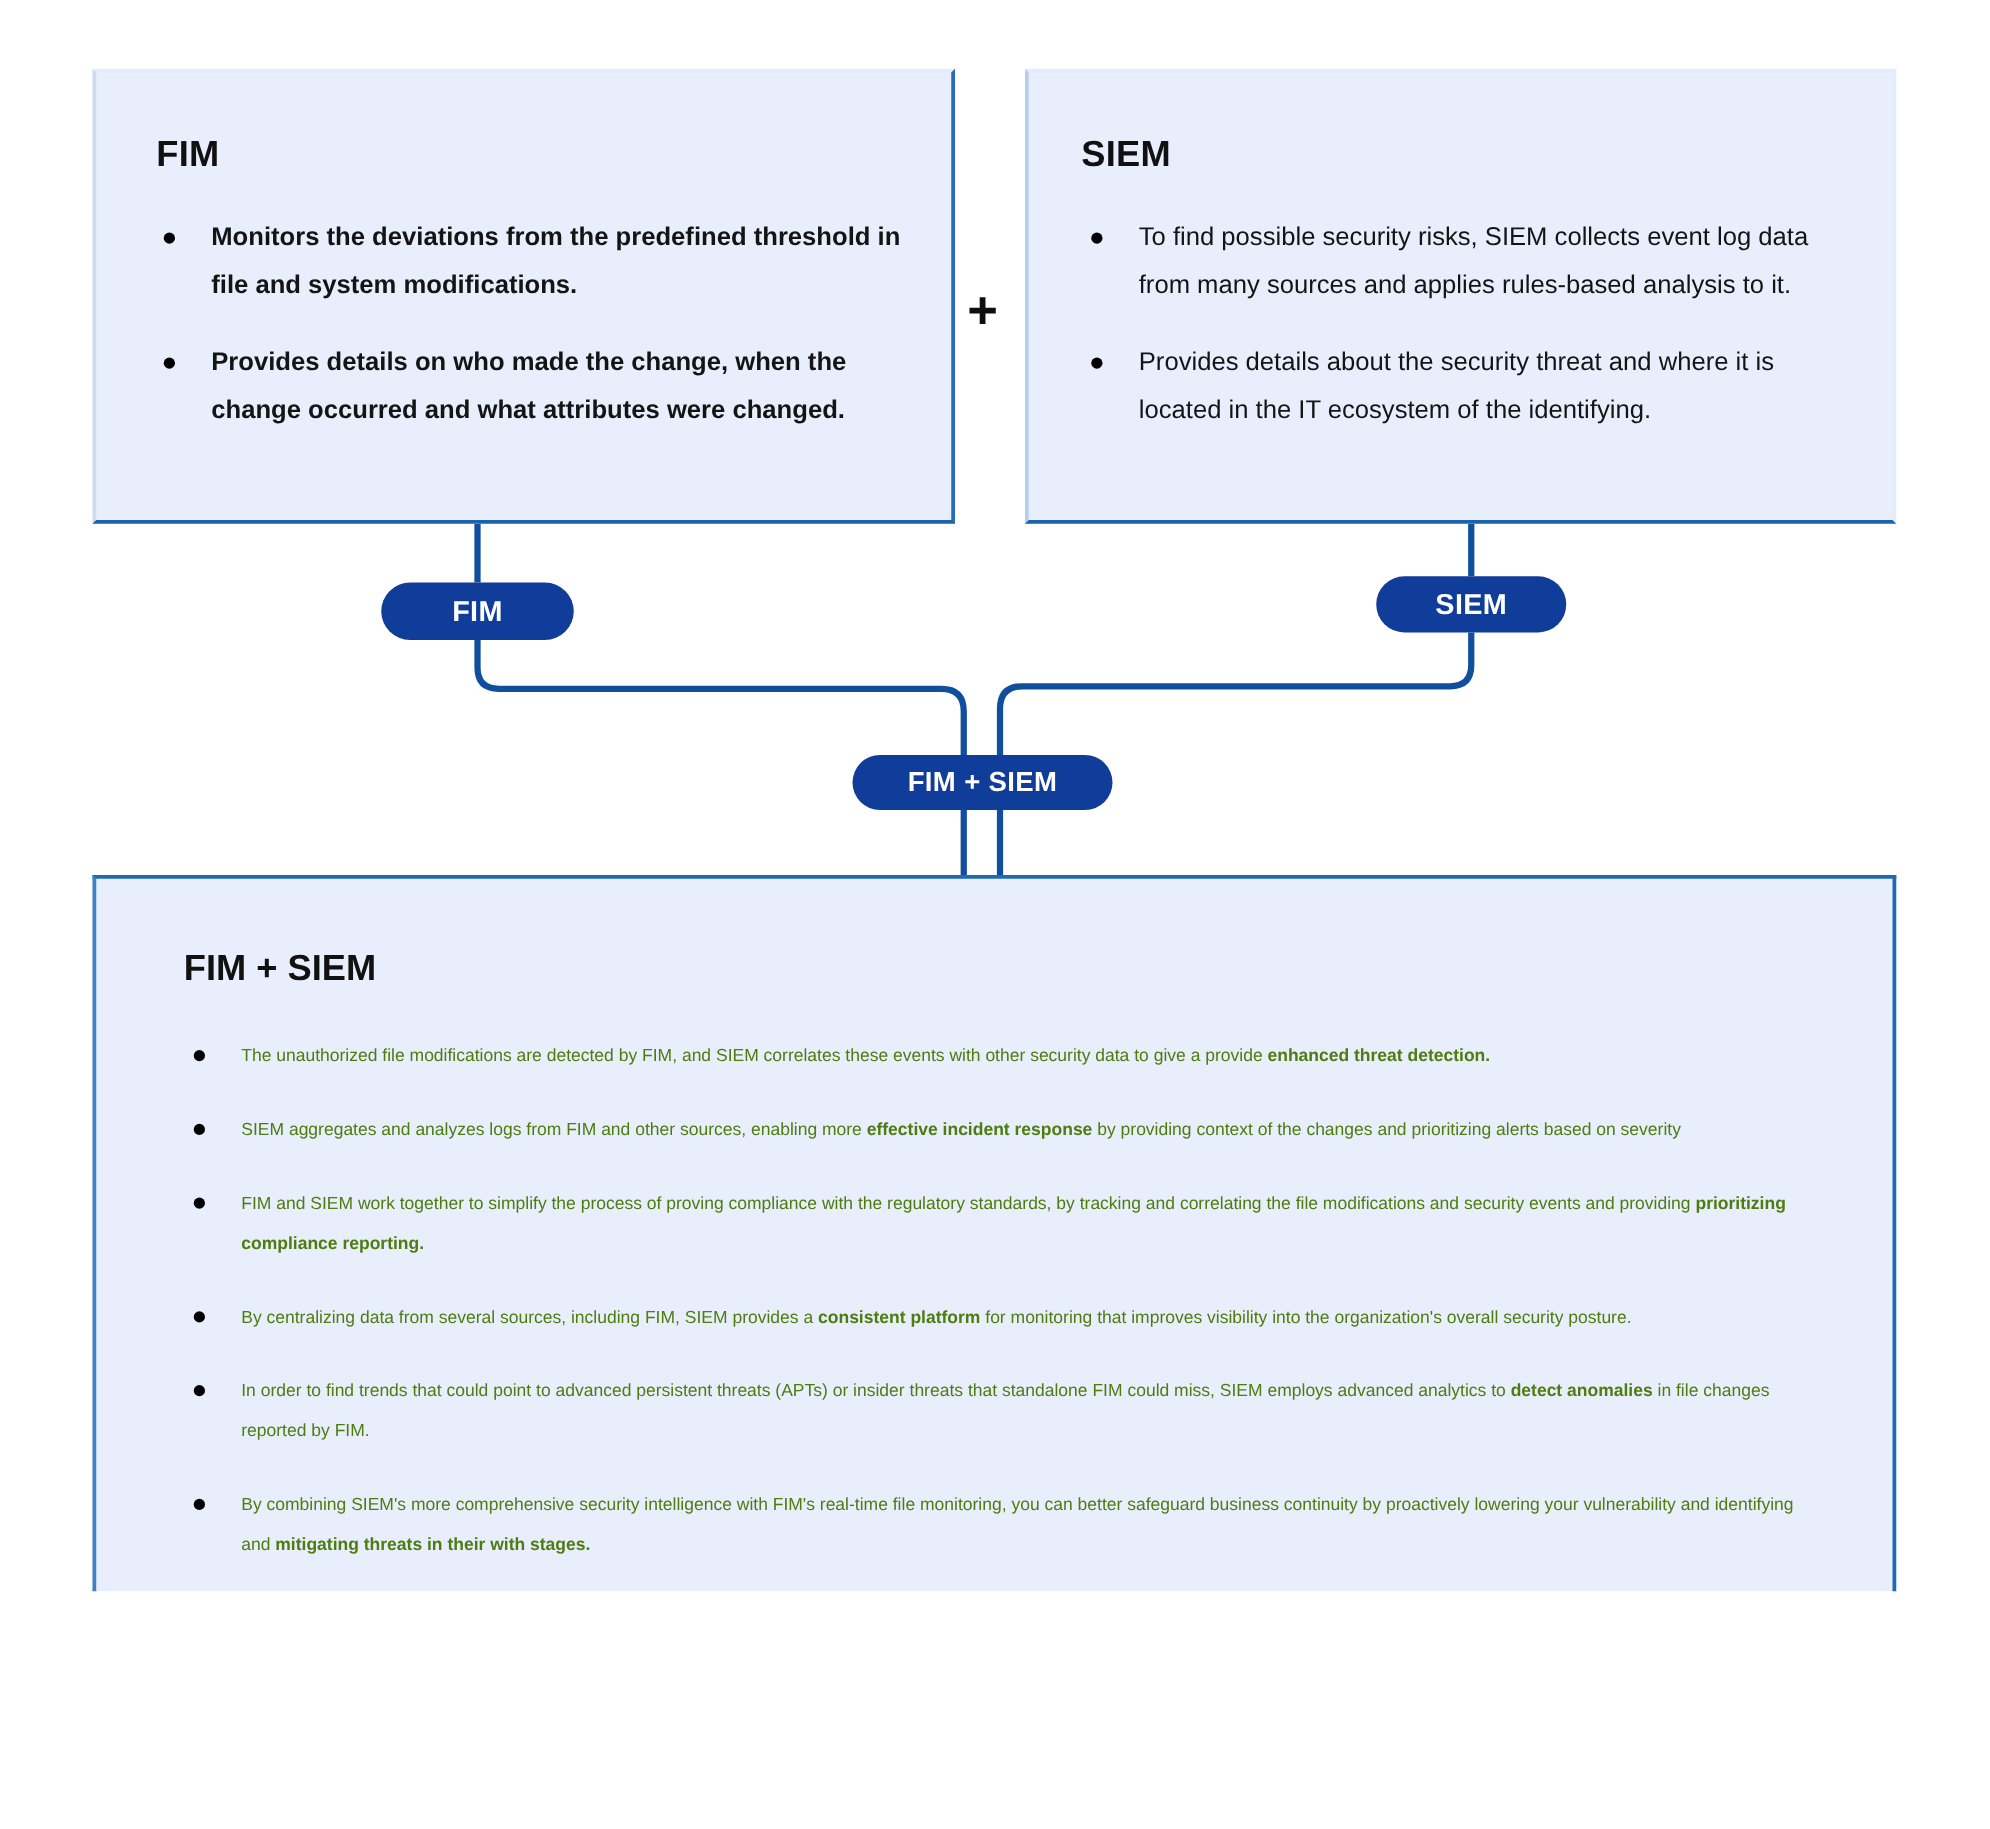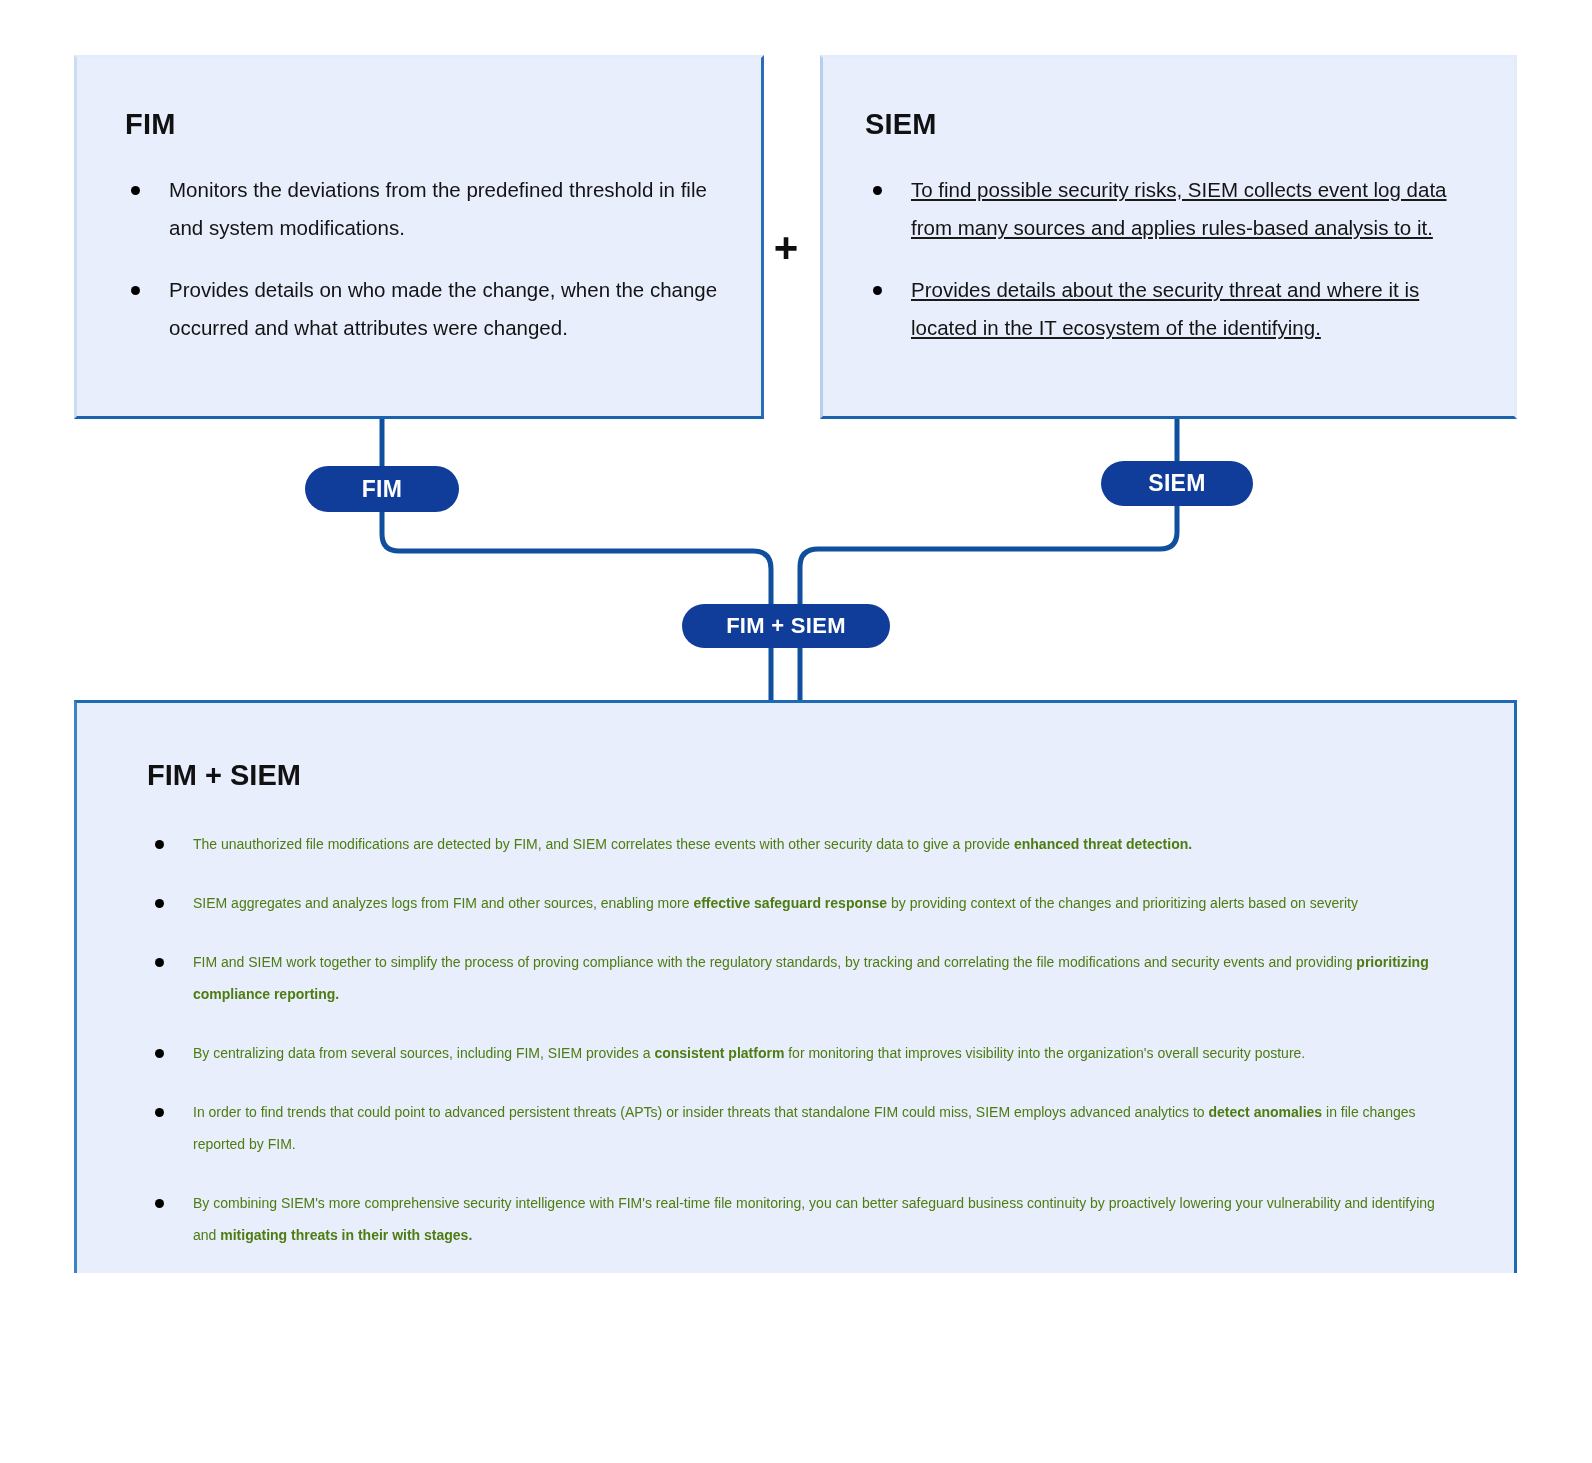--- a/index.html
+++ b/index.html
@@ -56,22 +56,22 @@
   }
   .card-fim .card-title { margin: 50px 0 0 48px; }
   .card-siem .card-title { margin: 50px 0 0 42px; }
 
   ul.bullets {
     list-style: none;
     margin: 0;
     padding: 0;
   }
   .card ul.bullets { margin-top: 30px; }
-  .card-fim ul.bullets { margin-left: 48px; margin-right: 20px; }
-  .card-siem ul.bullets { margin-left: 44px; margin-right: 42px; text-decoration: underline; }
+  .card-fim ul.bullets { margin-left: 48px; margin-right: 20px; font-weight: bold; }
+  .card-siem ul.bullets { margin-left: 44px; margin-right: 42px; }
 
   .card ul.bullets li {
     position: relative;
     padding-left: 44px;
     font-size: 20.5px;
     line-height: 38px;
     color: #141414;
     margin-bottom: 24px;
   }
   .card ul.bullets li::before {
@@ -207,21 +207,21 @@
   </div>
 
   <div class="pill pill-fim">FIM</div>
   <div class="pill pill-siem">SIEM</div>
   <div class="pill pill-both">FIM + SIEM</div>
 
   <div class="panel">
     <div class="panel-title">FIM + SIEM</div>
     <ul class="bullets" id="panel-bullets">
         <li><span>The unauthorized file modifications are detected by FIM, and SIEM correlates these events with other security data to give a provide </span><b>enhanced threat detection.</b></li>
-        <li><span>SIEM aggregates and analyzes logs from FIM and other sources, enabling more </span><b>effective safeguard response</b><span> by providing context of the changes and prioritizing alerts based on severity</span></li>
+        <li><span>SIEM aggregates and analyzes logs from FIM and other sources, enabling more </span><b>effective incident response</b><span> by providing context of the changes and prioritizing alerts based on severity</span></li>
         <li><span> FIM and SIEM work together to simplify the process of proving compliance with the regulatory standards, by tracking and correlating the file modifications and security events and providing </span><b>prioritizing compliance reporting.</b></li>
         <li><span>By centralizing data from several sources, including FIM, SIEM provides a </span><b>consistent platform</b><span> for monitoring that improves visibility into the organization's overall security posture.</span></li>
         <li><span>In order to find trends that could point to advanced persistent threats (APTs) or insider threats that standalone FIM could miss, SIEM employs advanced analytics to </span><b>detect anomalies</b><span> in file changes reported by FIM.</span></li>
         <li><span>By combining SIEM's more comprehensive security intelligence with FIM's real-time file monitoring, you can better safeguard business continuity by proactively lowering your vulnerability and identifying and </span><b>mitigating threats in their with stages.</b></li>
       </ul>
   </div>
 
 </div>
 
 </body></html>

